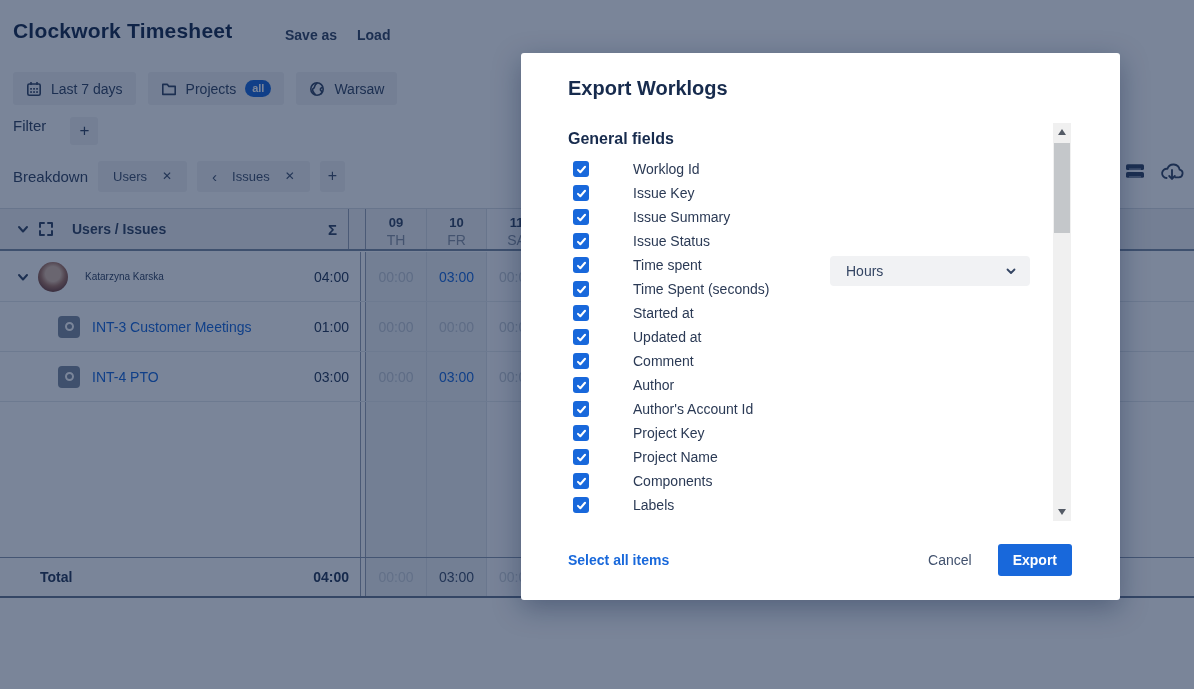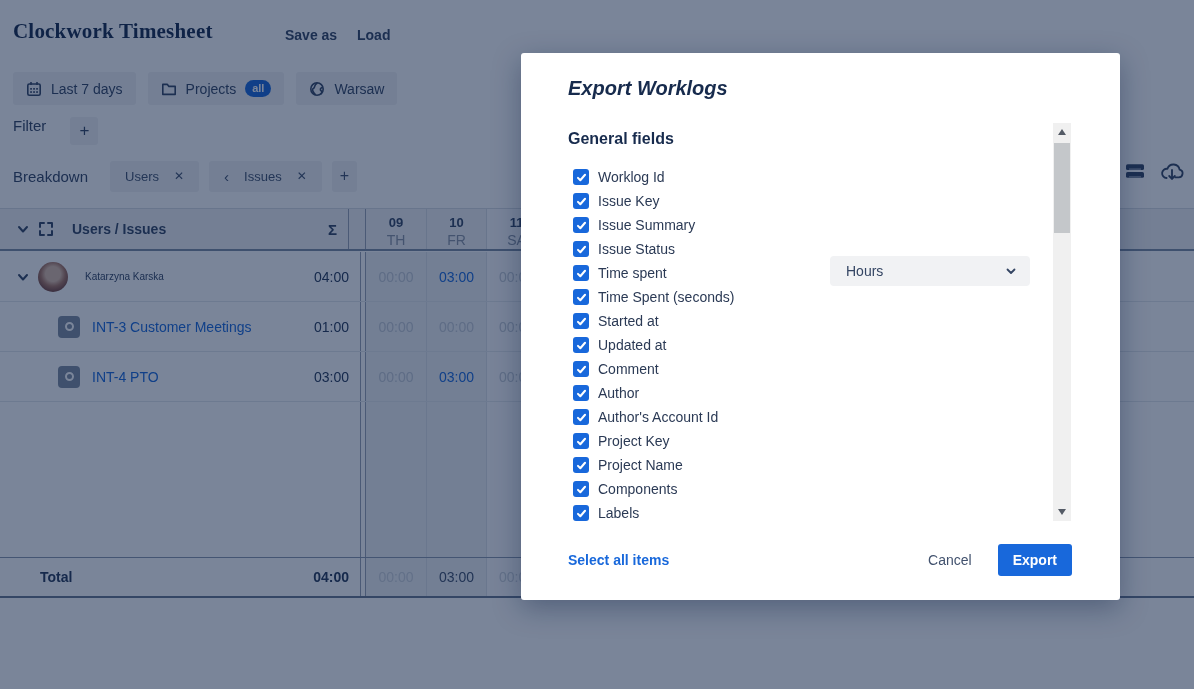--- a/index.html
+++ b/index.html
@@ -9,34 +9,34 @@
     font-family:"Liberation Sans","DejaVu Sans",sans-serif;
     background:#FFFFFF;
     color:#344563;
   }
   :root{
     --navy:#172B4D; --text:#344563; --blue:#1868DB;
     --chipbg:#F1F2F4; --bl:#DFE1E6; --bm:#98A2B3;
   }
   
   .page{ position:absolute; inset:0; }
-  .page-title{ position:absolute; left:13px; top:19px; font-size:21px; font-weight:700; color:var(--navy); letter-spacing:.2px;font-family:Liberation Serif, serif;}
+  .page-title{ position:absolute; left:13px; top:19px; font-size:21px; font-weight:700; color:var(--navy); letter-spacing:.2px;}
   .hdr-link{ position:absolute; top:27px; font-size:14px; font-weight:600; color:var(--text); cursor:pointer;}
   .hdr-link.save{ left:285px; } .hdr-link.load{ left:357px; }
 
   .filterbar{ position:absolute; left:13px; top:72px; display:flex; gap:12px; }
   .fbtn{ height:33px; background:var(--chipbg); border:none; border-radius:3px; display:flex; align-items:center; gap:9px; padding:0 13px; font-size:14px; font-weight:500; color:var(--text); font-family:inherit; cursor:pointer;}
   .badge{ background:var(--blue); color:#fff; font-size:11px; font-weight:700; border-radius:9px; padding:2px 7px; line-height:1.2;}
 
   .filter-row{ position:absolute; left:13px; top:117px; display:flex; align-items:flex-start; gap:24px;}
   .row-label{ font-size:15px; color:var(--text); }
   .chip-plus{ width:28px; height:28px; background:var(--chipbg); border-radius:3px; display:flex; align-items:center; justify-content:center; font-size:17px; color:var(--text); cursor:pointer;}
 
   .breakdown-row{ position:absolute; left:13px; top:160px; display:flex; align-items:center; gap:10px; height:32px;}
-  .breakdown-row .row-label{ margin-right:12px; }
+  .breakdown-row .row-label{ margin-right:0; }
   .chip{ height:31px; background:var(--chipbg); border-radius:3px; display:flex; align-items:center; padding:0 15px; gap:15px; font-size:13px; color:#42526E; cursor:pointer;}
   .chip .x{ font-size:12px; color:#42526E; cursor:pointer;}
   .chip .lt{ font-size:15px; color:#42526E; cursor:pointer;}
   .chip.add{ padding:0 8px; font-size:16px; }
 
   .toolbar-icons{ position:absolute; right:7px; top:156px; display:flex; gap:7px; align-items:center;}
   .tool-ic{ width:30px; height:30px; display:flex; align-items:center; justify-content:center; color:var(--text); cursor:pointer;}
 
   
   .t-header{ position:absolute; left:0; top:208px; width:1194px; height:43px; background:var(--chipbg); border-top:1px solid #D8DCE3; border-bottom:2px solid #7C8BA1;}
@@ -71,24 +71,24 @@
 
   .t-filler{ position:absolute; left:0; top:402px; width:1194px; height:155px;}
   .t-total{ position:absolute; left:0; top:557px; width:1194px; height:41px; border-top:1px solid #8A97AC; border-bottom:2px solid #68778F;}
   .total-label{ margin-left:40px; font-size:14px; font-weight:700; color:#253858;}
   .t-dark{ color:#3E4F6B; } .t-muted{ color:#CBD1DA; }
   .bold{ font-weight:700; }
 
   
   .overlay{ position:absolute; inset:0; background:rgba(9,30,66,0.54); z-index:10;}
   .modal{ position:absolute; left:521px; top:53px; width:599px; height:547px; background:#fff; border-radius:3px; box-shadow:0 8px 28px rgba(9,30,66,.35); z-index:20;}
-  .m-title{ position:absolute; left:47px; top:24px; font-size:20px; font-weight:600; color:var(--navy);font-style:italic;}
+  .m-title{ position:absolute; left:47px; top:24px; font-size:20px; font-weight:600; color:var(--navy);}
   .m-section{ position:absolute; left:47px; top:77px; font-size:16px; font-weight:600; color:var(--navy);}
   .fields{ position:absolute; left:52px; top:108px; width:300px;}
-  .f-row{ display:flex; align-items:flex-end; height:24px; cursor:pointer;}
+  .f-row{ display:flex; align-items:flex-start; height:24px; cursor:pointer;gap:35px;}
   .cb{ width:16px; height:16px; border-radius:3px; background:var(--blue); display:flex; align-items:center; justify-content:center; flex:none;}
   .f-label{ margin-left:9px; font-size:14px; color:#2B3A55;}
   .hours-select{ position:absolute; left:309px; top:203px; width:200px; height:30px; background:var(--chipbg); border-radius:4px; display:flex; align-items:center; justify-content:space-between; padding:0 13px 0 16px; cursor:pointer;gap:40px;}
   .hours-select span{ font-size:14px; color:var(--text);}
   .m-scroll{ position:absolute; left:532px; top:70px; width:18px; height:398px; background:#F0F0F0;}
   .sb-btn{ position:absolute; left:0; width:18px; height:16px; display:flex; align-items:center; justify-content:center; cursor:pointer;}
   .sb-up{ top:1px; } .sb-down{ bottom:1px; }
   .tri-up{ width:0; height:0; border-left:4px solid transparent; border-right:4px solid transparent; border-bottom:6px solid #545B66;}
   .tri-down{ width:0; height:0; border-left:4px solid transparent; border-right:4px solid transparent; border-top:6px solid #545B66;}
   .sb-thumb{ position:absolute; left:1px; width:16px; top:20px; height:90px; background:#C4C7CA; cursor:pointer;}

